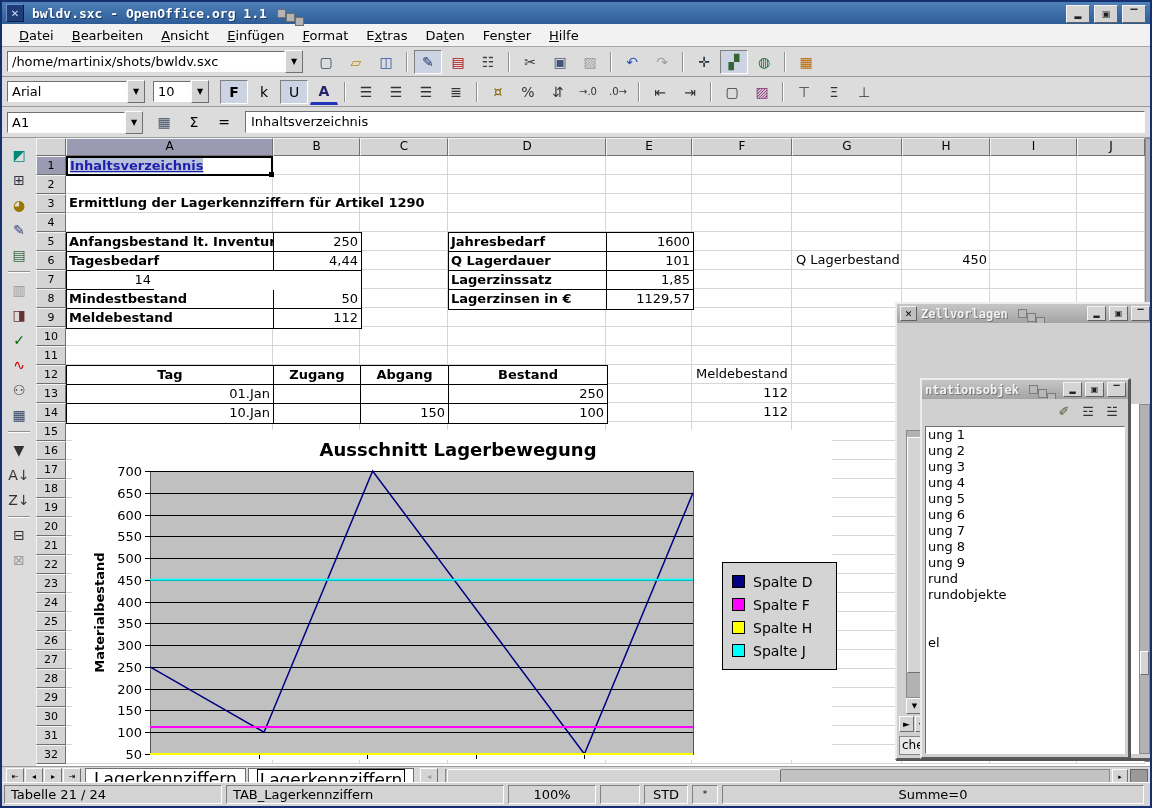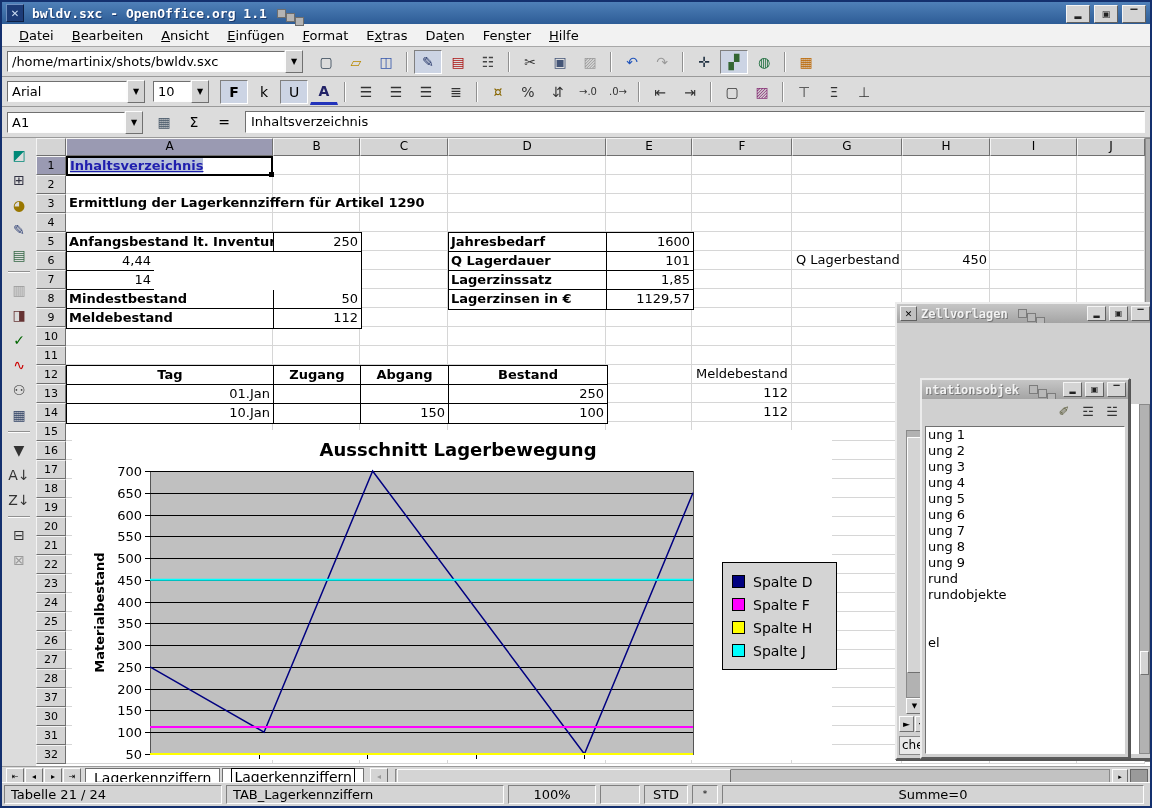--- a/index.html
+++ b/index.html
@@ -117,21 +117,21 @@
   .sbslider{background:#d4d4d4;border:1px solid;border-color:#fdfdfd #707070 #707070 #fdfdfd;box-sizing:border-box}
   .sbbtn{background:#d4d4d4;border:1px solid;border-color:#fdfdfd #707070 #707070 #fdfdfd;font-size:7px;
          display:flex;align-items:center;justify-content:center;box-sizing:border-box}
   
   .tabbar{position:absolute;left:0;right:0;top:764px;height:19px;background:#d8d8d8;display:flex;
           align-items:center;border-top:1px solid #9a9a9a;padding-left:4px}
   .navbtn{width:16px;height:16px;background:#d4d4d4;border:1px solid;border-color:#fdfdfd #707070 #707070 #fdfdfd;
           font-size:8px;display:flex;align-items:center;justify-content:center;margin-right:1px}
   #tabs{display:flex;height:18px;align-items:flex-end;margin-left:3px}
   .tab{height:17px;background:#fff;border:1px solid #707070;border-bottom:none;padding:0 8px;
-       font-size:14px;display:flex;align-items:flex-end;margin-right:2px;white-space:nowrap}
+       font-size:17px;display:flex;align-items:flex-start;margin-right:2px;white-space:nowrap}
   .tab:nth-of-type(2) .tablabel{border:1px solid #000;padding:0 2px}
   .hscroll{flex:1;height:16px;margin-left:6px;position:relative}
   .hs-track{position:absolute;left:0;right:40px;top:0;height:16px;background:#c2c2c2;border:1px solid #8a8a8a;box-sizing:border-box}
   .hs-slider{position:absolute;left:2px;width:334px;top:0;height:16px}
   .hs-btn{position:absolute;right:22px;top:0;width:16px;height:16px}
   .hs-grip{position:absolute;right:2px;top:0;width:18px;height:16px;background:#9a9a9a;border:1px solid #666;box-sizing:border-box}
   
   .statusbar{position:absolute;left:0;right:0;bottom:0;height:23px;background:#d4d4d4;
              border-top:1px solid #fdfdfd;display:flex;align-items:center;padding:0 2px;font-size:13px}
   .field{border:1px solid;border-color:#808080 #fdfdfd #fdfdfd #808080;height:17px;line-height:17px;
@@ -316,21 +316,21 @@
         <div class="rowh">19</div>
         <div class="rowh">20</div>
         <div class="rowh">21</div>
         <div class="rowh">22</div>
         <div class="rowh">23</div>
         <div class="rowh">24</div>
         <div class="rowh">25</div>
         <div class="rowh">26</div>
         <div class="rowh">27</div>
         <div class="rowh">28</div>
-        <div class="rowh">37</div>
+        <div class="rowh">29</div>
         <div class="rowh">30</div>
         <div class="rowh">31</div>
         <div class="rowh">32</div>
       </div>
     <div id="gridrows">
         <div class="grow">
           <div class="gcell" style="width: 207px;"></div>
           <div class="gcell" style="width: 87px;"></div>
           <div class="gcell" style="width: 88px;"></div>
           <div class="gcell" style="width: 158px;"></div>
@@ -721,20 +721,21 @@
     <div class="ov a1handle"></div>
     <div class="ov bold" style="left:33px;top:56px">Ermittlung der Lagerkennziffern für Artikel 1290</div>
 
     <div class="stable" style="left:30px;top:94px;width:294px">
 
     <div class="trow">
         <div class="tlab" style="width:207px">Anfangsbestand lt. Inventur</div>
         <div class="tval" style="width:87px">250</div>
       </div>
         <div class="trow">
+        <div class="tlab" style="width:207px">Tagesbedarf</div>
         <div class="tval" style="width:87px">4,44</div>
       </div>
         <div class="trow">
         <div class="tval" style="width:87px">14</div>
       </div>
         <div class="trow">
         <div class="tlab" style="width:207px">Mindestbestand</div>
         <div class="tval" style="width:87px">50</div>
       </div>
         <div class="trow">

